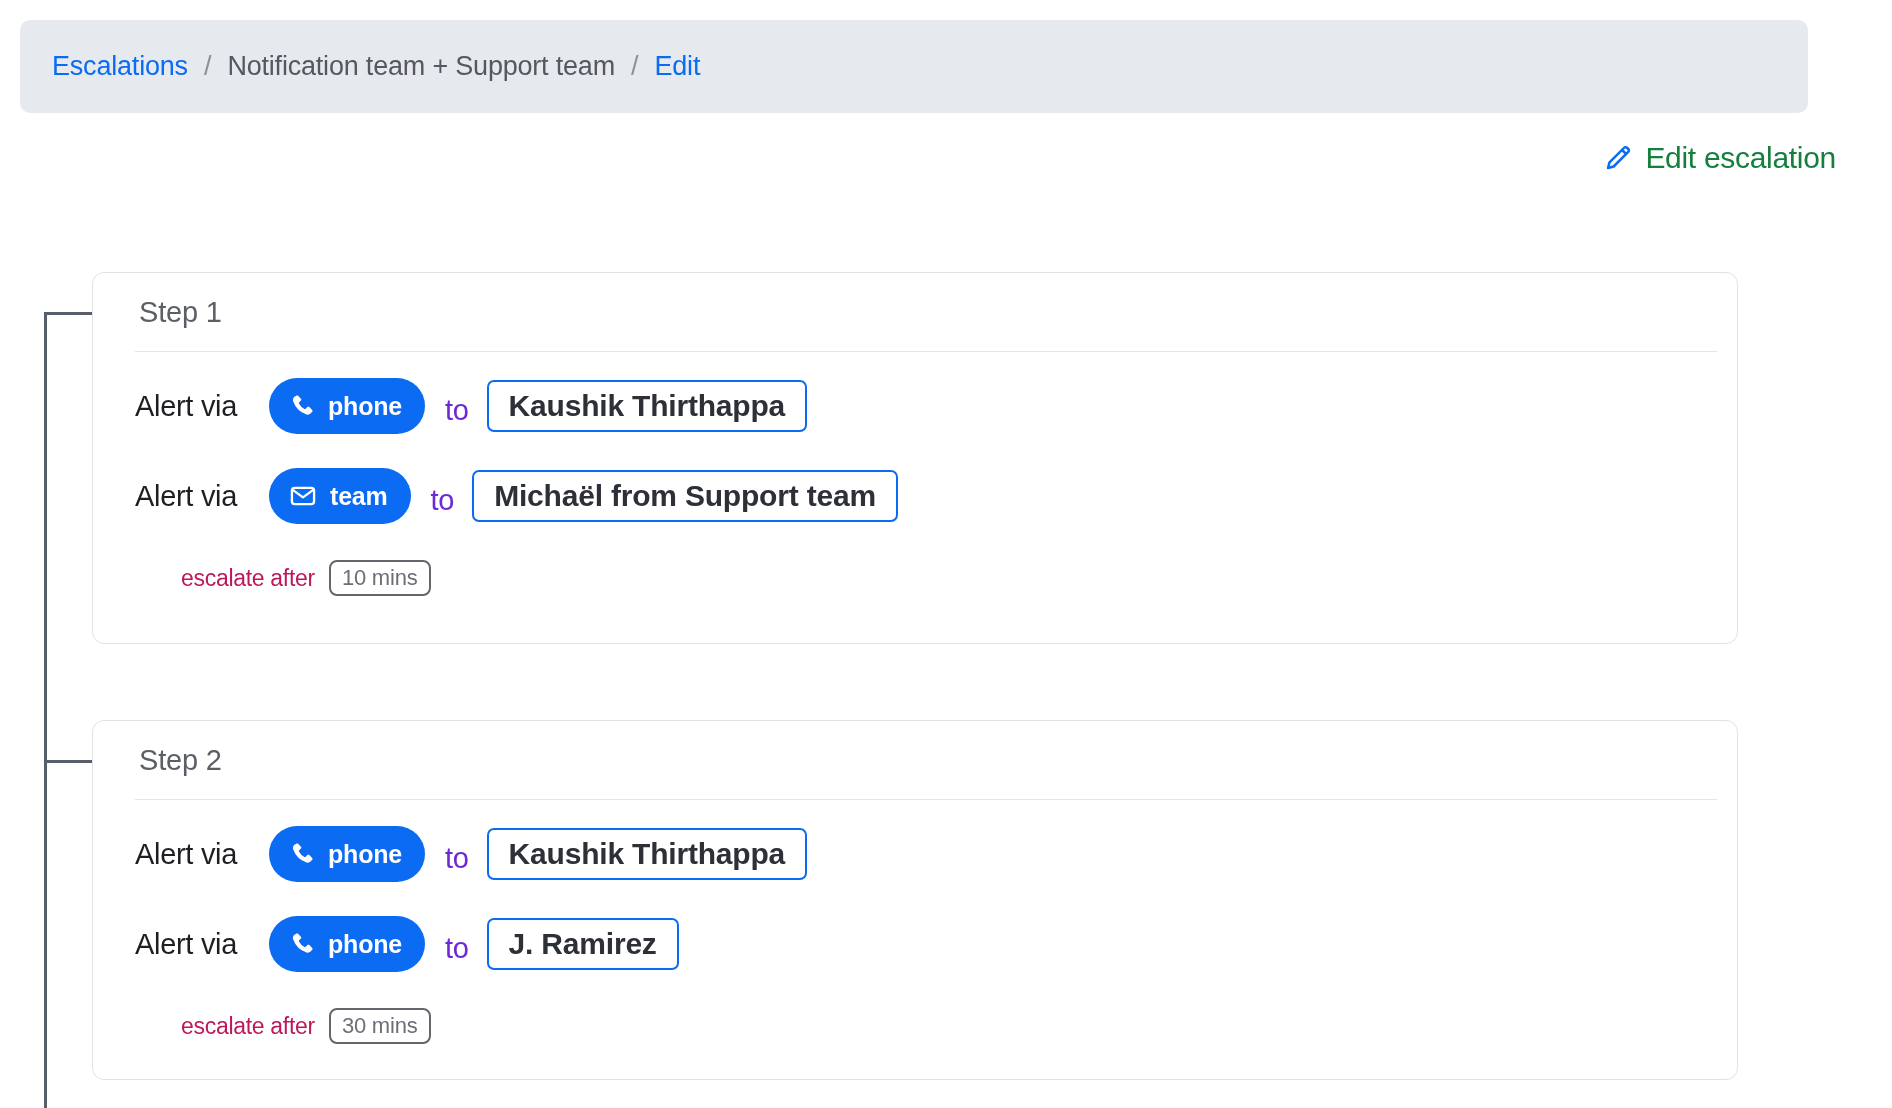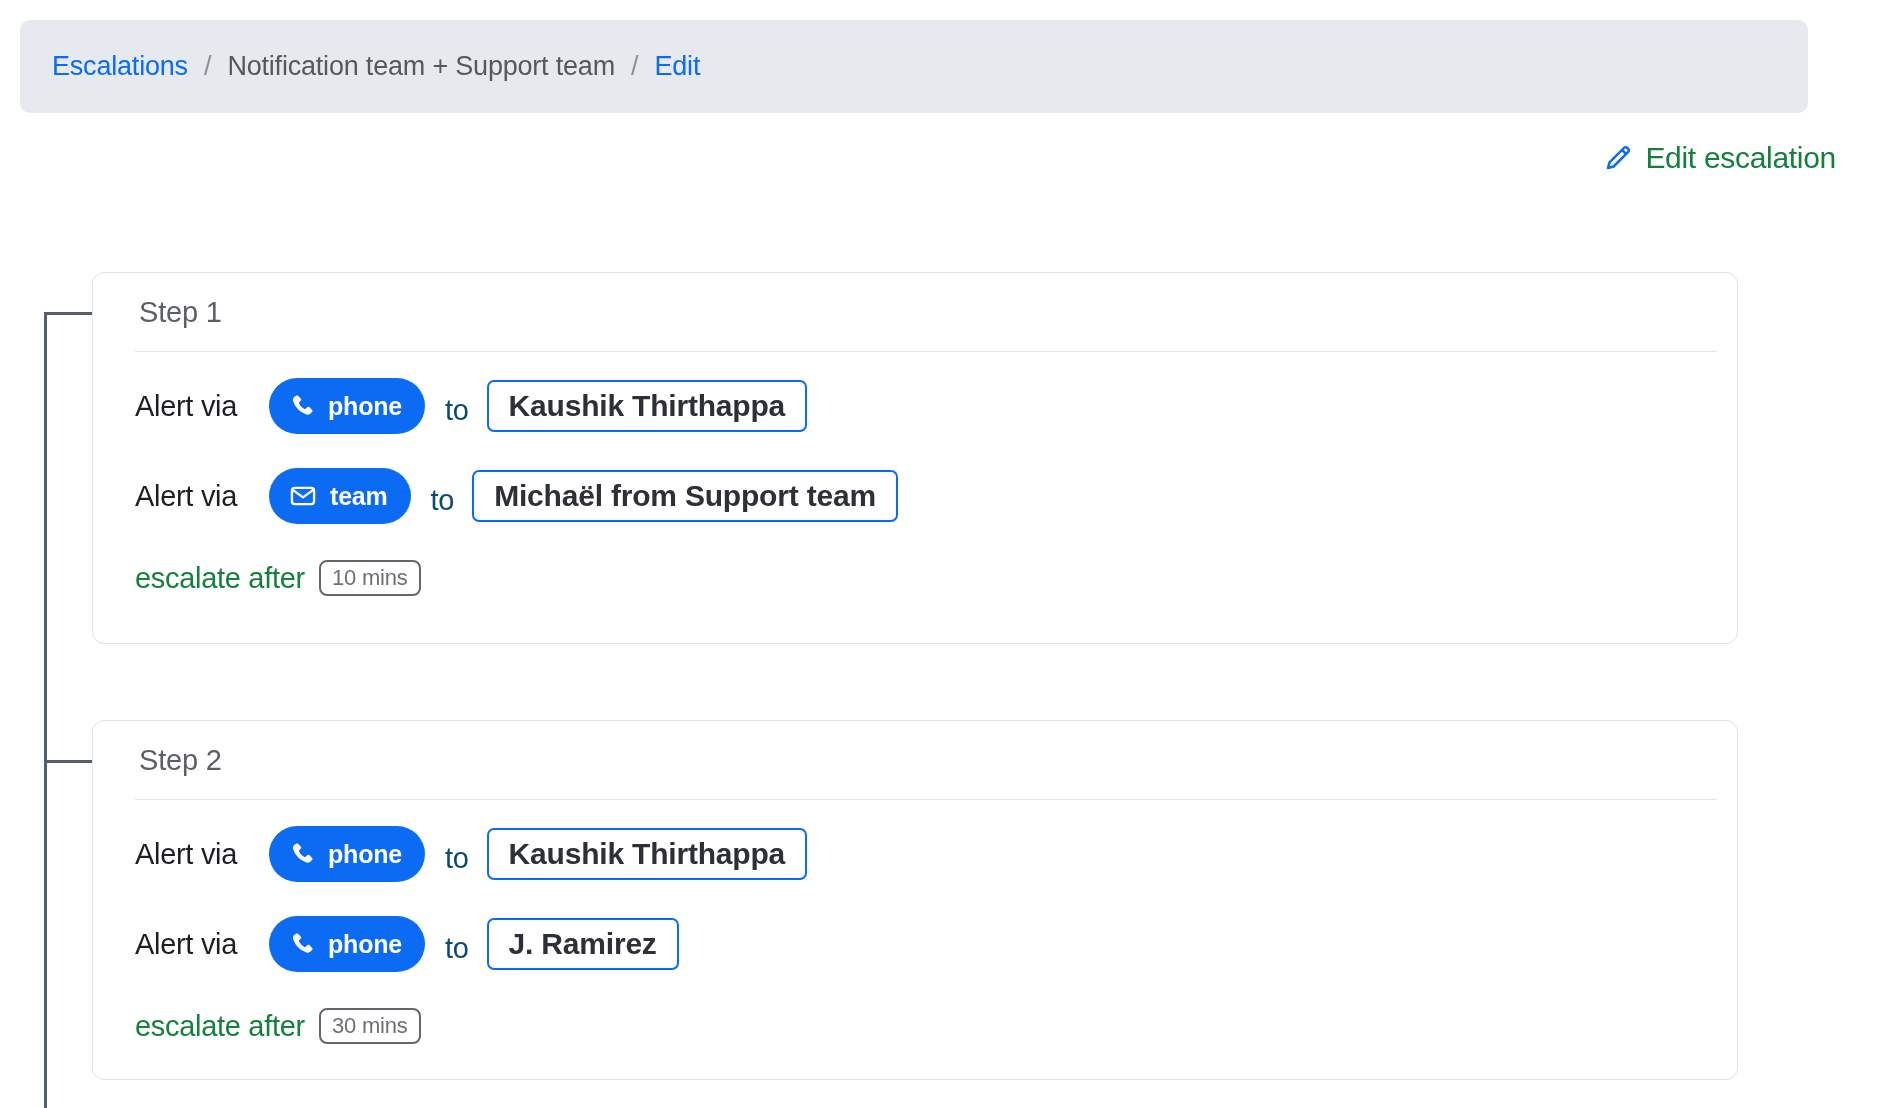--- a/index.html
+++ b/index.html
@@ -163,21 +163,21 @@
     padding: 0 23px 0 20px;
     font-size: 25px;
     font-weight: bold;
     letter-spacing: -0.2px;
     cursor: pointer;
     box-sizing: border-box;
   }
   .channel-pill svg { display: block; }
   .to-word {
     font-size: 29px;
-    color: #0c4a6e;
+    color: #6d28d9;
     margin: 8px 18px 0 20px;
     letter-spacing: -0.3px;
   }
   .target-chip {
     display: inline-flex;
     align-items: center;
     border: 2px solid #0b6bf2;
     border-radius: 7px;
     height: 52px;
     padding: 0 20px;
@@ -190,24 +190,25 @@
     box-sizing: border-box;
     white-space: nowrap;
   }
 
   .escalate-row {
     display: flex;
     align-items: center;
     margin-top: 8px;
   }
   .escalate-label {
-    font-size: 29px;
-    color: #15803d;
+    font-size: 23px;
+    color: #be185d;
     letter-spacing: -0.3px;
     margin-right: 14px;
+    margin-left: 46px;
   }
   .duration-chip {
     display: inline-flex;
     align-items: center;
     border: 2px solid #63676d;
     border-radius: 8px;
     height: 36px;
     padding: 0 11px;
     font-size: 22px;
     color: #6c7075;

